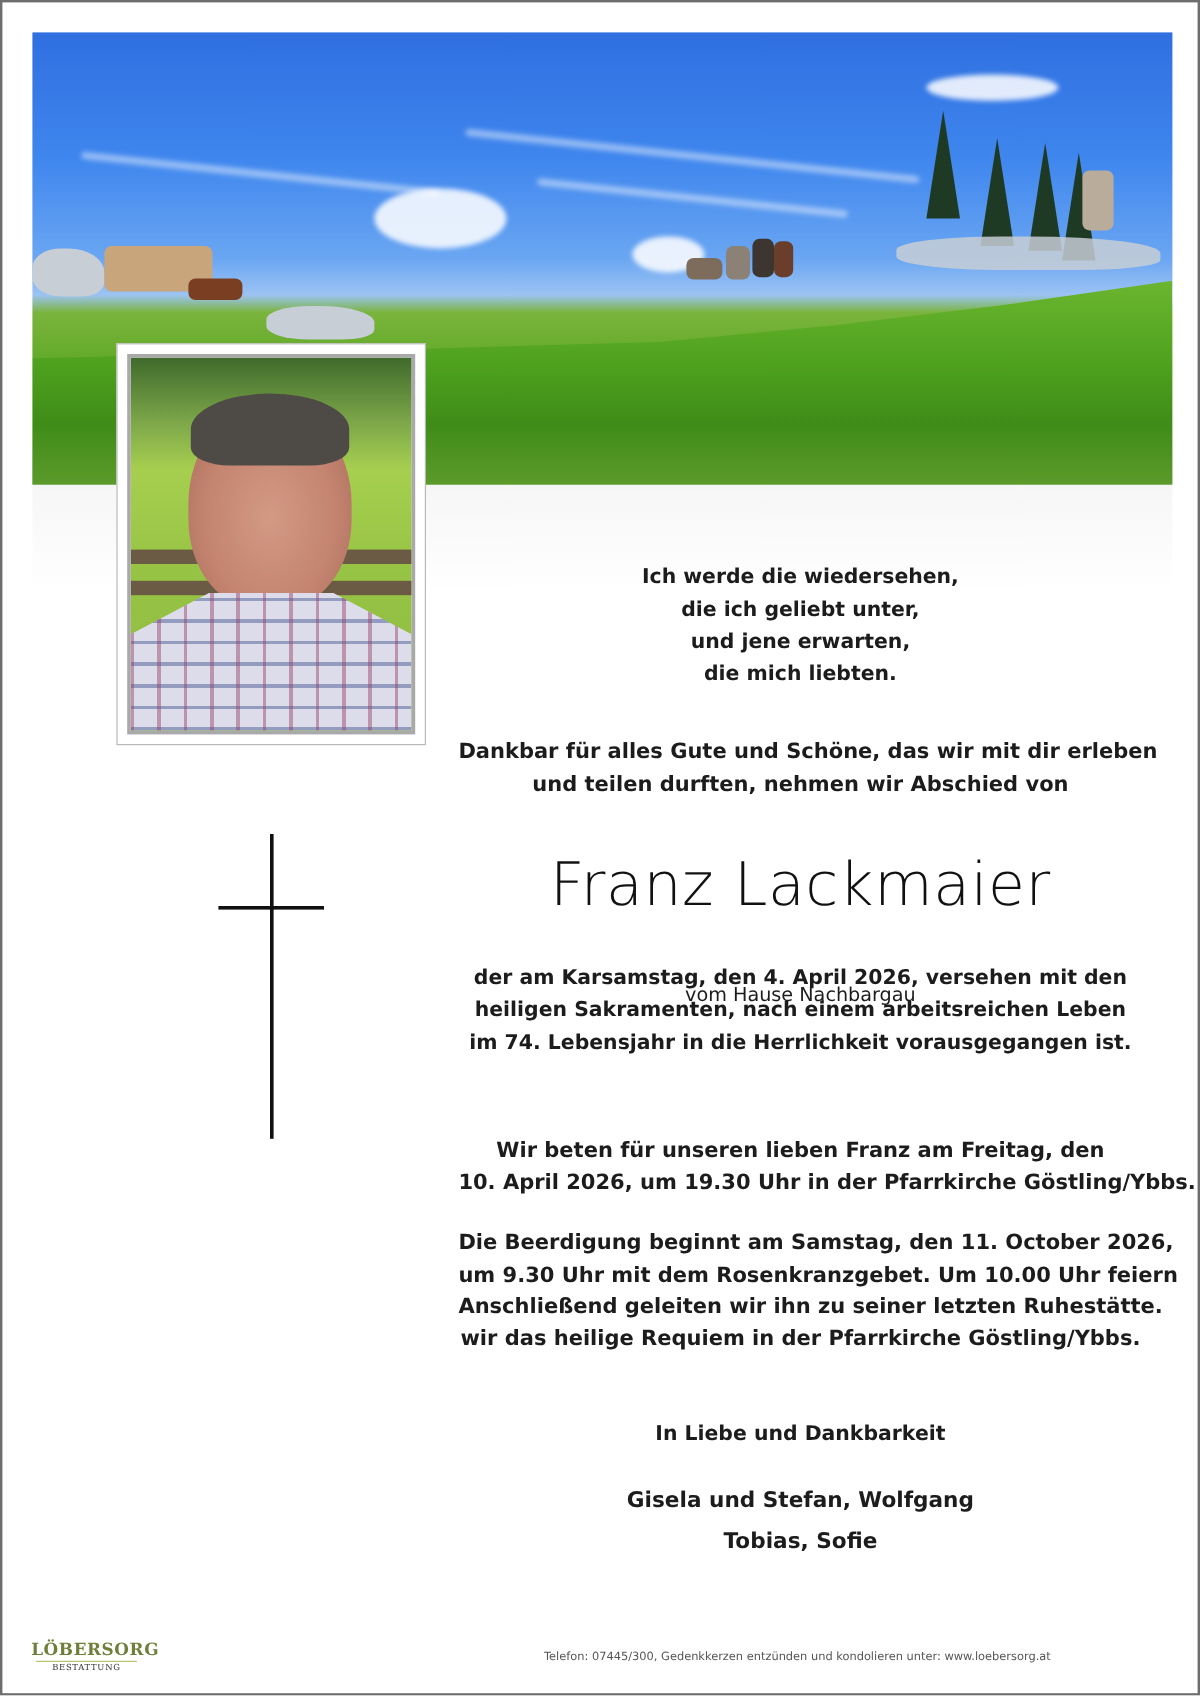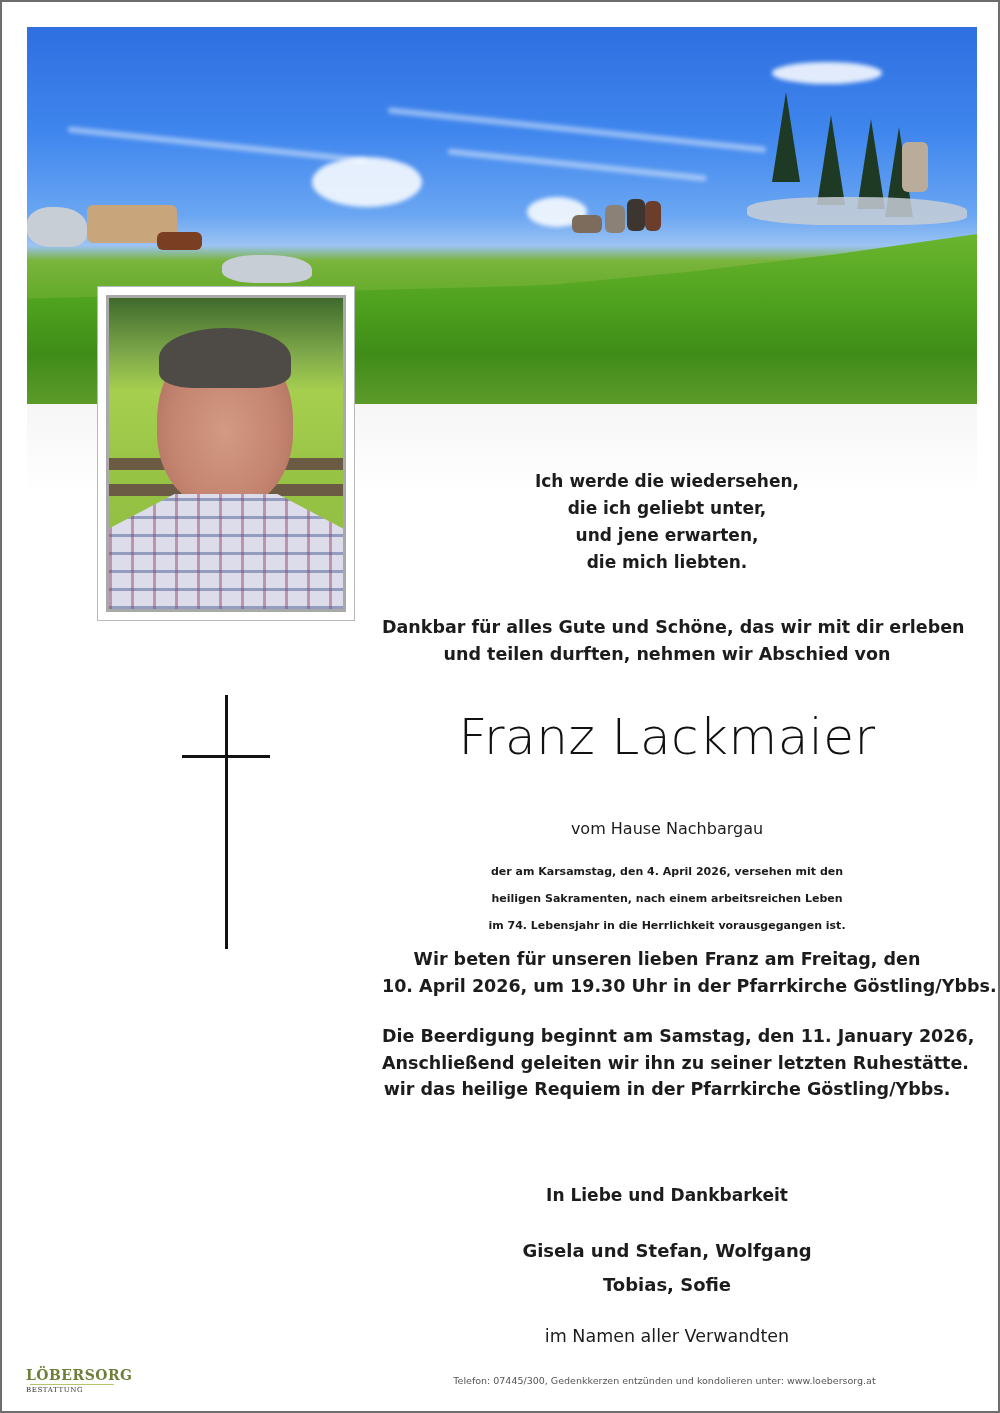--- a/index.html
+++ b/index.html
@@ -64,31 +64,31 @@
   
   .cross-v { position: absolute; left: 223px; top: 693px; width: 3px; height: 254px; background: #111; }
   .cross-h { position: absolute; left: 180px; top: 753px; width: 88px; height: 3px; background: #111; }
 
   
   .text-col { position: absolute; left: 380px; width: 570px; text-align: center; color: #1c1c1c; }
   .verse { top: 466px; font-size: 17px; line-height: 27px; font-weight: 300; }
   .intro { top: 612px; font-size: 17.5px; line-height: 27px; }
   .name { top: 703px; font-size: 50px; line-height: 64px; letter-spacing: 0.5px; font-weight: 300; color: #111; }
   .house { top: 815px; font-size: 16px; line-height: 24px; font-weight: 400; }
-  .para1 { top: 856px; font-size: 11px; line-height: 27px; }
+  .para1 { top: 800px; font-size: 17px; line-height: 27px; }
   .para2 { top: 944px; font-size: 17.5px; line-height: 27px; }
   .para3 { top: 995px; font-size: 17.5px; line-height: 26.5px; margin-top: 0; }
   .closing { top: 1180px; font-size: 17px; line-height: 26px; font-weight: 600; }
   .family { top: 1232px; font-size: 18px; line-height: 34px; font-weight: 600; }
   .relatives { top: 1320px; font-size: 17.5px; line-height: 28px; }
 
   .line { display: block; white-space: nowrap; font-weight: bold; }
 
   
-  .logo { position: absolute; left: 24px; top: 1365px; width: 92px; text-align: left; }
+  .logo { position: absolute; left: 24px; top: 1365px; width: 92px; text-align: center; }
   .logo-name { display: block; font-family: "DejaVu Serif", serif; font-size: 14px; font-weight: bold; color: #6e7f3a; letter-spacing: 0.5px; }
   .logo-rule { display: block; height: 1px; margin: 1px 4px; background: #b5c46a; }
   .logo-sub { display: block; font-family: "DejaVu Serif", serif; font-size: 7px; color: #333; letter-spacing: 0.6px; }
   .footer-info { position: absolute; left: 440px; top: 1373px; width: 445px; text-align: center; font-size: 9.5px; color: #555; white-space: nowrap; }
 </style>
 </head>
 <body>
 
 <div class="page-frame">
 
@@ -150,31 +150,31 @@
     <span class="line">heiligen Sakramenten, nach einem arbeitsreichen Leben</span>
     <span class="line">im 74. Lebensjahr in die Herrlichkeit vorausgegangen ist.</span>
   </div>
 
   <div class="text-col para2">
     <span class="line">Wir beten für unseren lieben Franz am Freitag, den</span>
     <span class="line">10. April 2026, um  19.30 Uhr in der Pfarrkirche Göstling/Ybbs.</span>
   </div>
 
   <div class="text-col para3" style="top:1021px;">
-    <span class="line">Die Beerdigung beginnt am Samstag, den 11. January 2026,</span>
+    <span class="line">Die Beerdigung beginnt am Samstag, den 11. October 2026,</span>
+    <span class="line">um 9.30 Uhr mit dem Rosenkranzgebet. Um  10.00 Uhr feiern</span>
     <span class="line">Anschließend geleiten wir ihn zu seiner letzten Ruhestätte.</span>
     <span class="line">wir das heilige Requiem in der Pfarrkirche Göstling/Ybbs.</span>
   </div>
 
   <div class="text-col closing">In Liebe und Dankbarkeit</div>
   <div class="text-col family">
     <span class="line">Gisela und Stefan, Wolfgang</span>
     <span class="line">Tobias, Sofie</span>
   </div>
-  <div class="text-col relatives">im Namen aller Verwandten</div>
 
   <div class="logo">
     <span class="logo-name">LÖBERSORG</span>
     <span class="logo-rule"></span>
     <span class="logo-sub">BESTATTUNG</span>
   </div>
   <div class="footer-info">Telefon: 07445/300, Gedenkkerzen entzünden und kondolieren unter: www.loebersorg.at</div>
 </div>
 
 </body></html>

